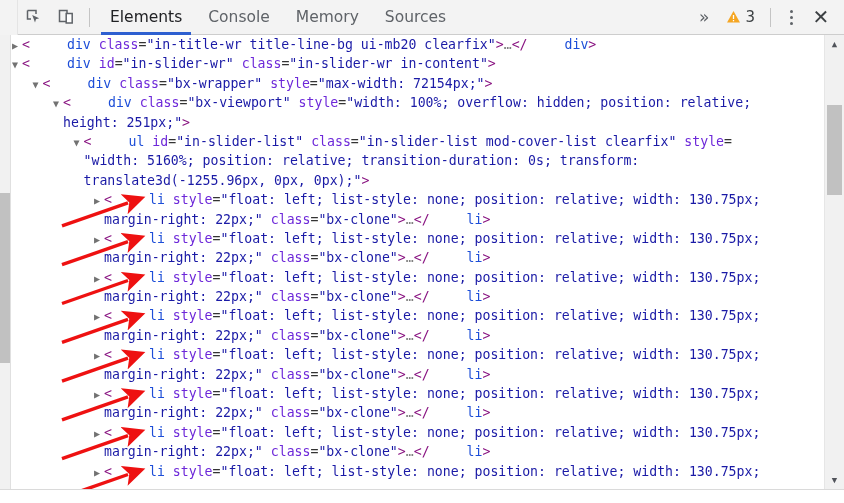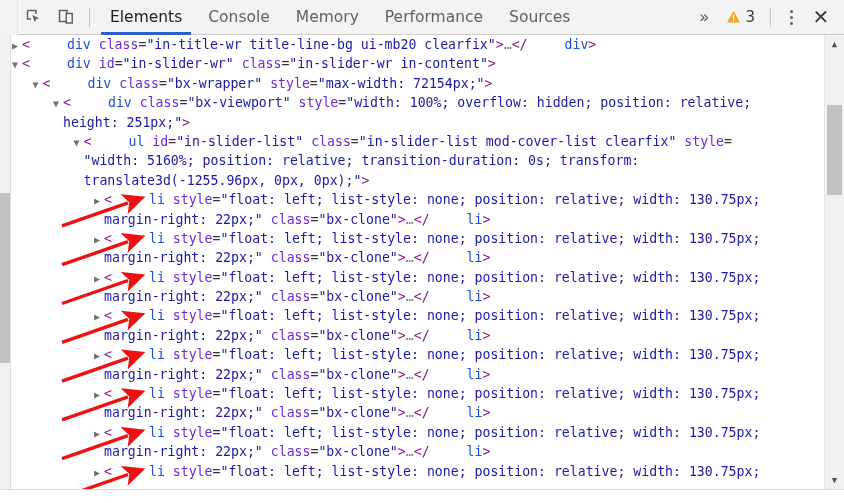--- a/index.html
+++ b/index.html
@@ -279,23 +279,20 @@
 
     <div class="tabs">
       <div class="tab selected">
           <span>Elements</span>
         </div>
       <div class="tab">
           <span>Console</span>
         </div>
       <div class="tab">
           <span>Memory</span>
-        </div>
-      <div class="tab">
-          <span>Performance</span>
         </div>
       <div class="tab">
           <span>Sources</span>
         </div>
     </div>
 
     <div class="tb-right">
       <div class="chev-more">»</div>
       <div class="warn-group">
         <svg width="15" height="14" viewBox="0 0 15 14" aria-hidden="true">

